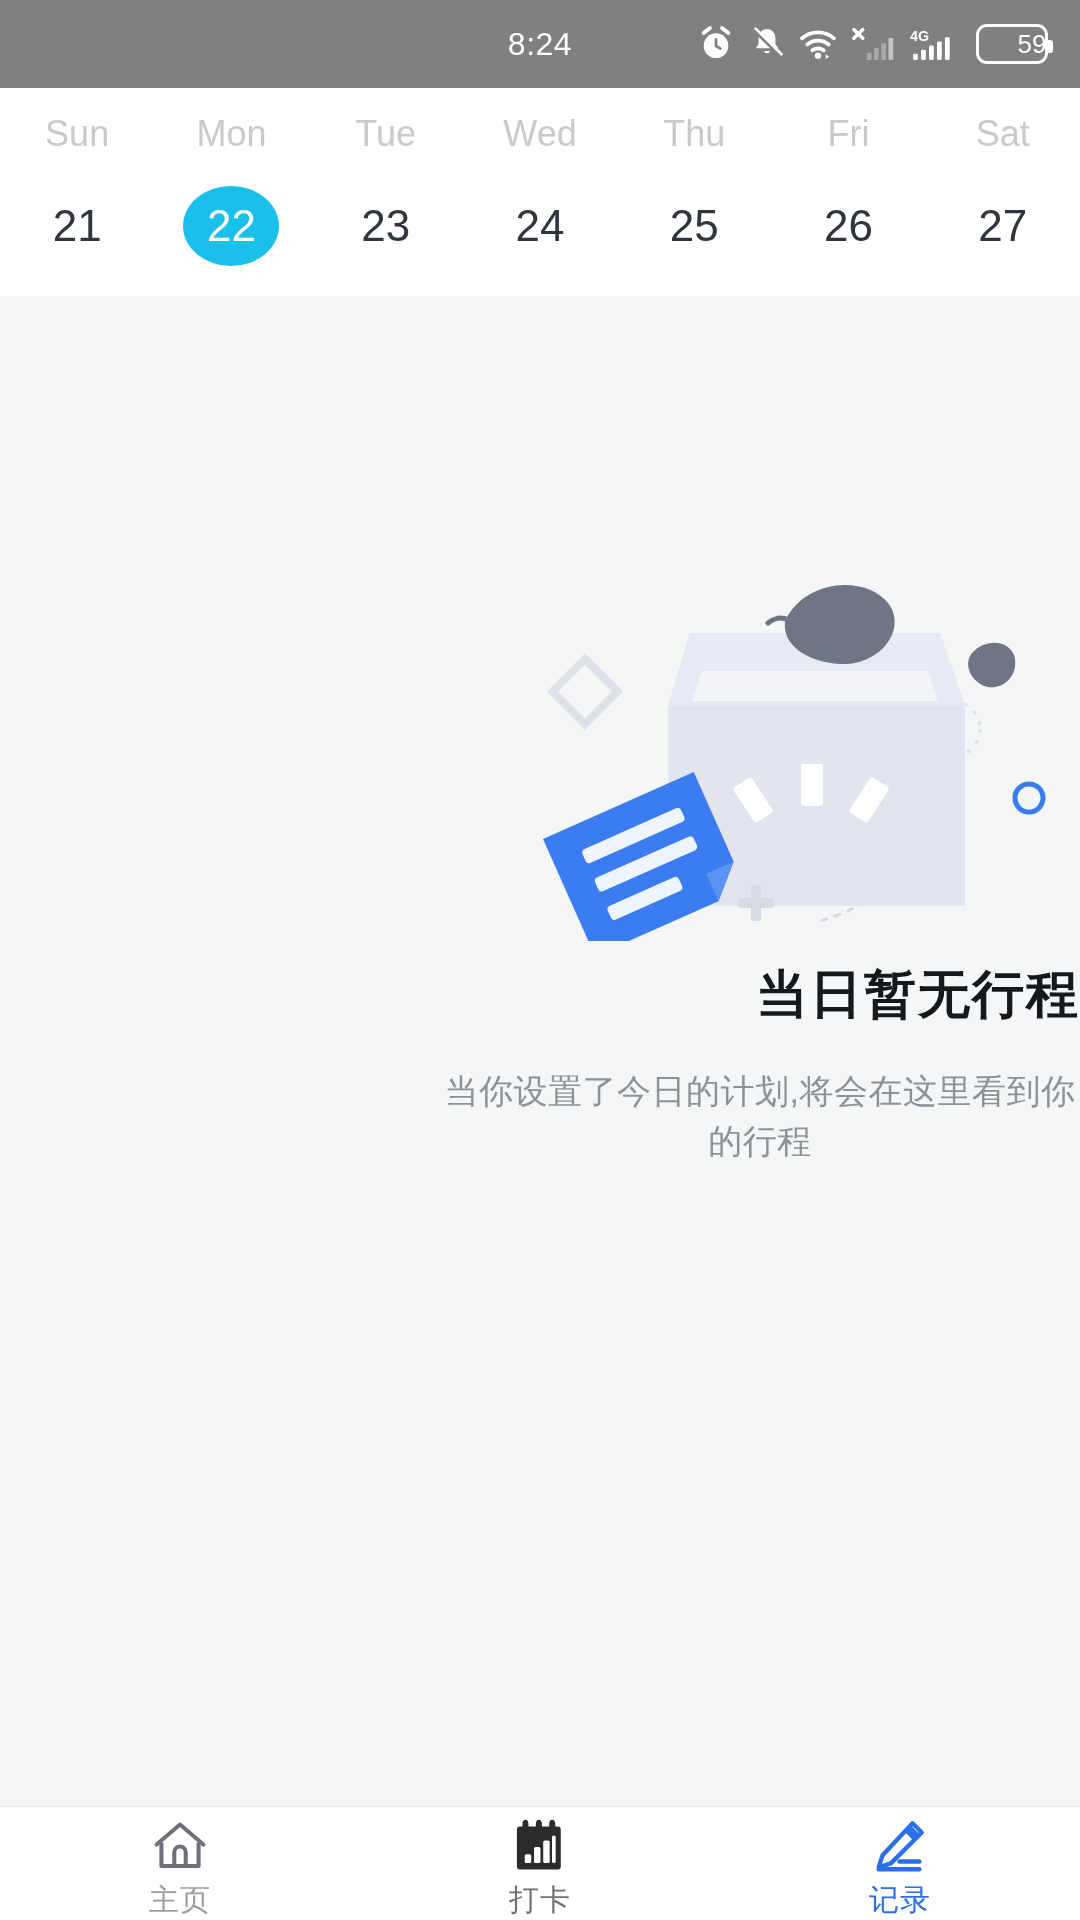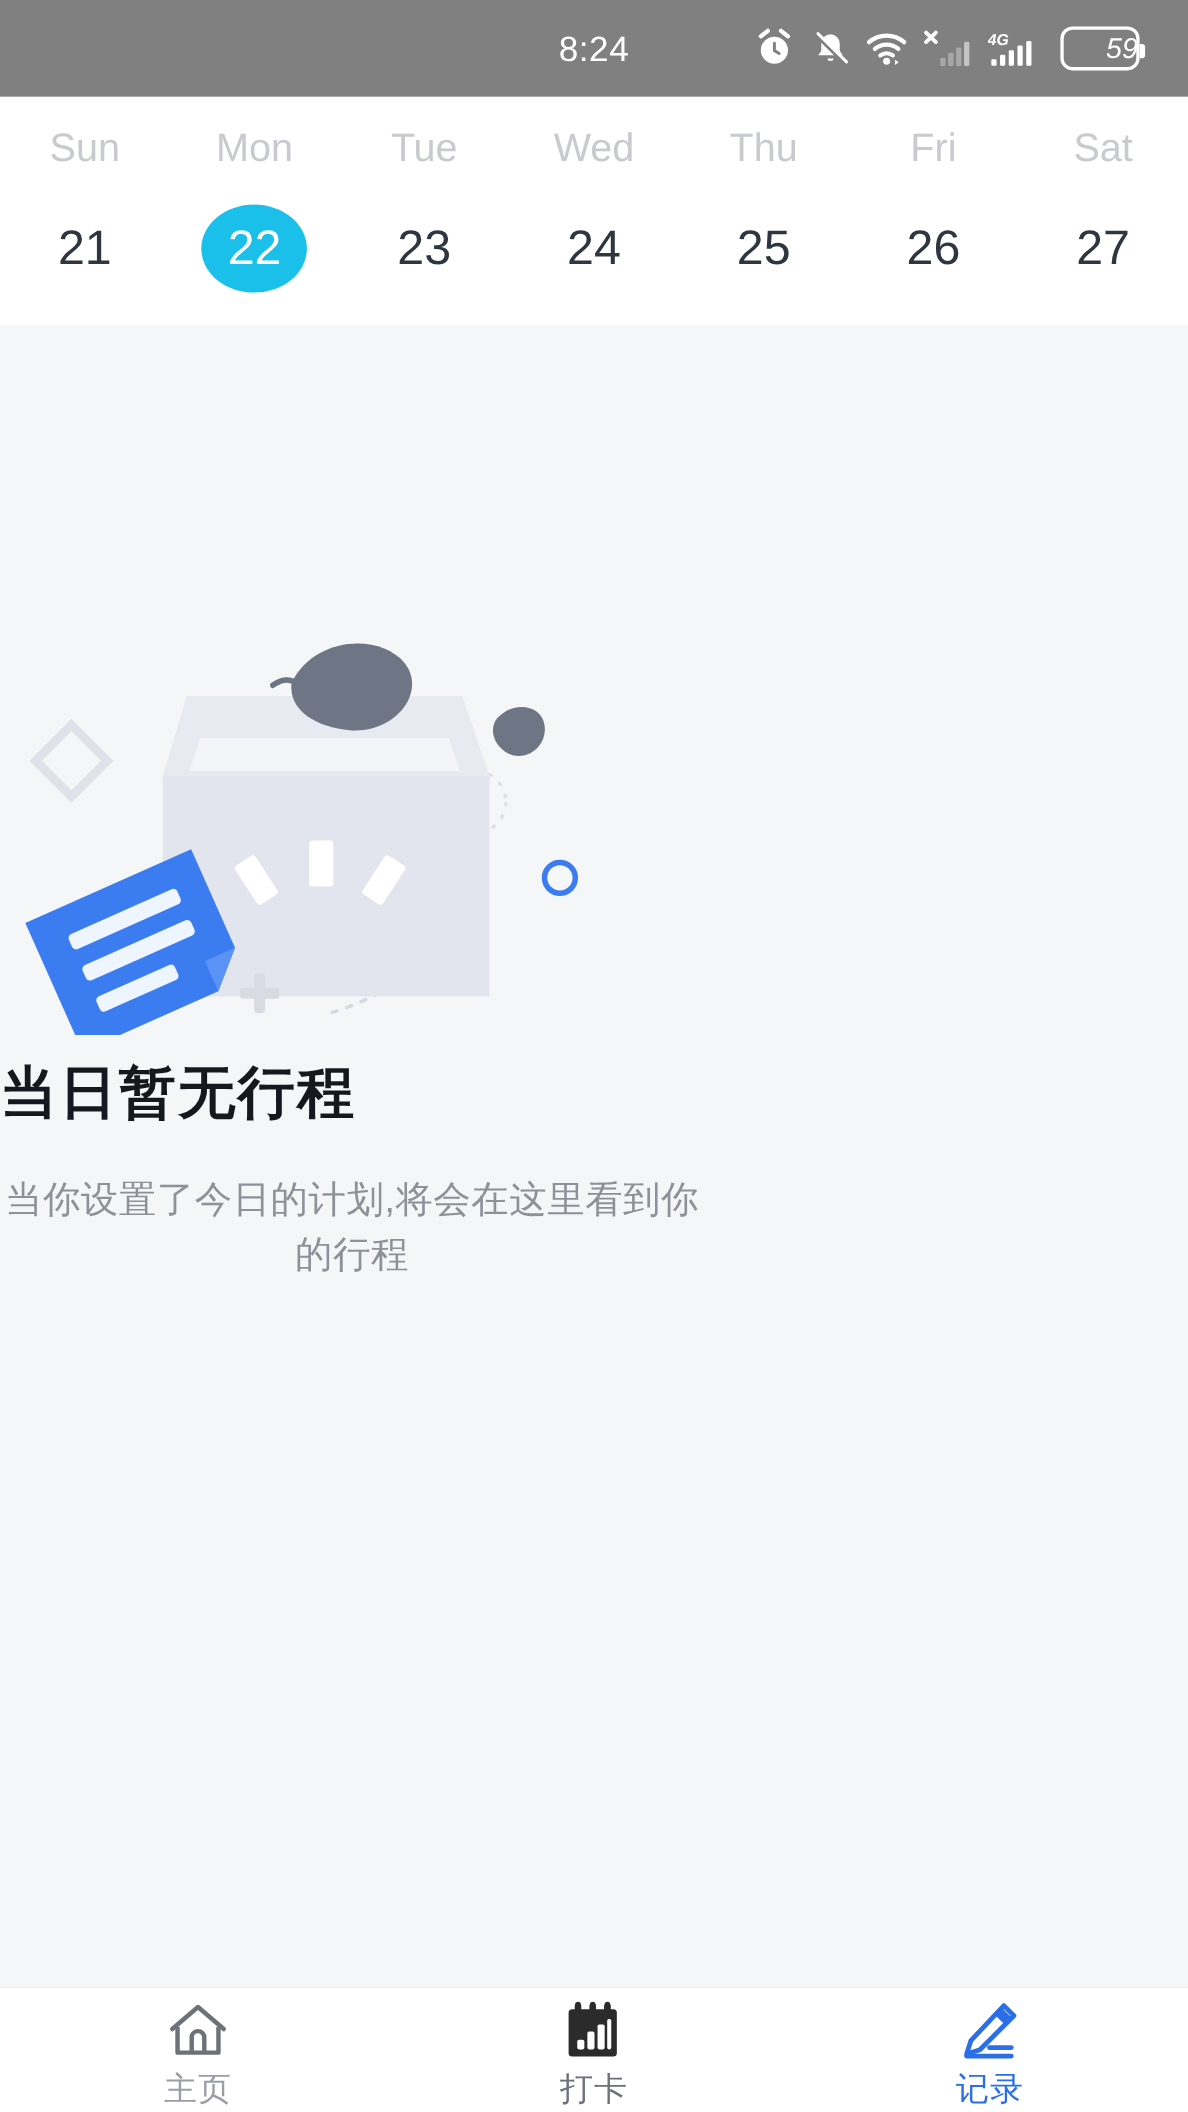--- a/index.html
+++ b/index.html
@@ -32,25 +32,24 @@
     position: absolute;
     left: 0; right: 0;
     text-align: center;
     color: #ffffff;
     font-size: 32px;
     font-weight: 400;
     letter-spacing: 0.5px;
   }
   .status-icons {
     position: absolute;
-    right: 44px;
-    display: flex;
-    align-items: flex-end;
+    right: 32px;
+    display: flex;
+    align-items: flex-start;
     gap: 12px;
-    font-style: italic;
   }
   .sicon { display: flex; align-items: center; justify-content: center; }
   .battery {
     width: 72px; height: 40px;
     border: 3px solid #ffffff;
     border-radius: 11px;
     display: flex; align-items: center; justify-content: center;
     position: relative;
   }
   .battery:after {
@@ -119,21 +118,21 @@
     border-radius: 8px;
   }
 
   
   .content {
     flex: 1 1 auto;
     background: #f5f6f7;
     position: relative;
     display: flex;
     flex-direction: column;
-    align-items: flex-start;
+    align-items: flex-end;
   }
 
   .illustration {
     position: relative;
     width: 560px;
     height: 380px;
     margin-top: 265px;
   }
   .illustration svg { display: block; width: 100%; height: 100%; }
 

